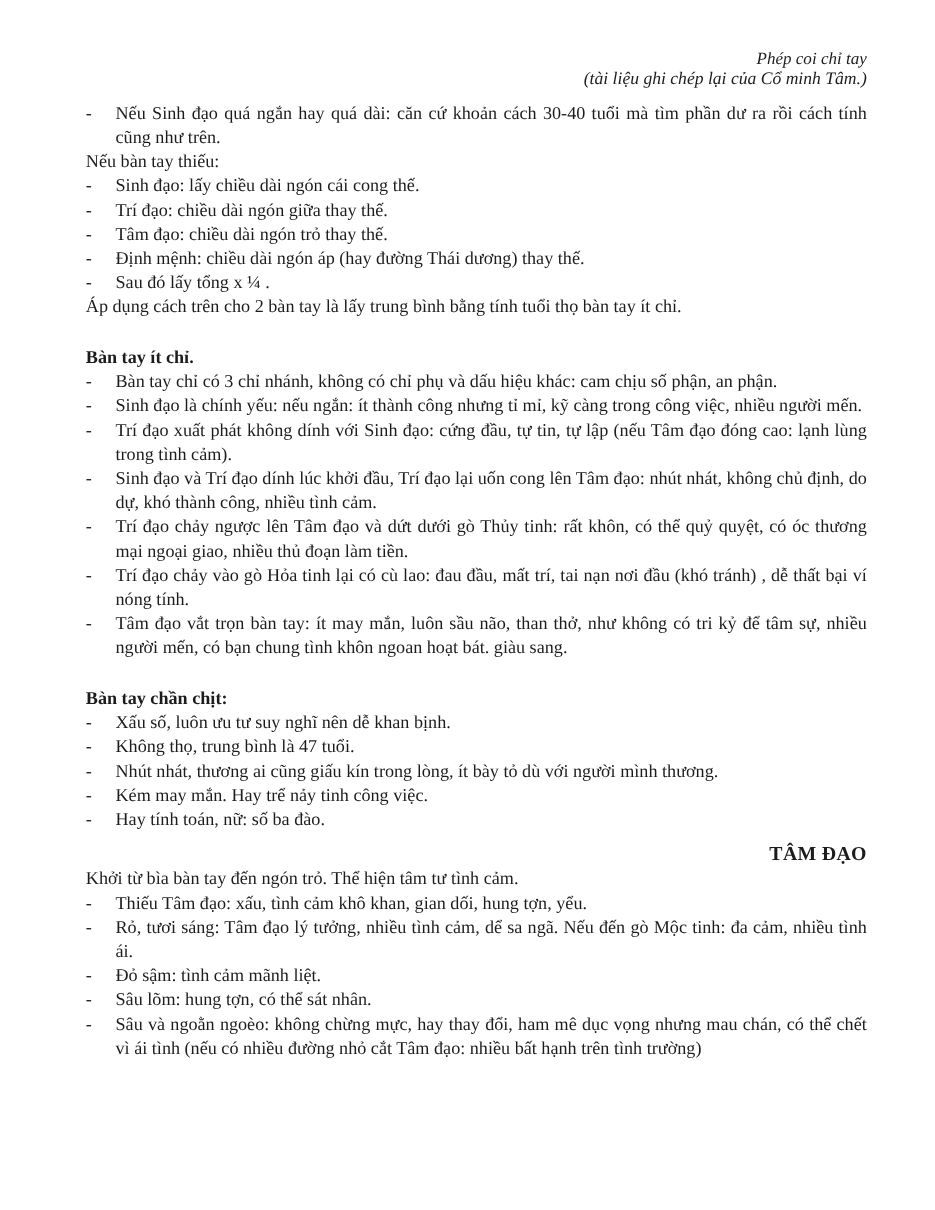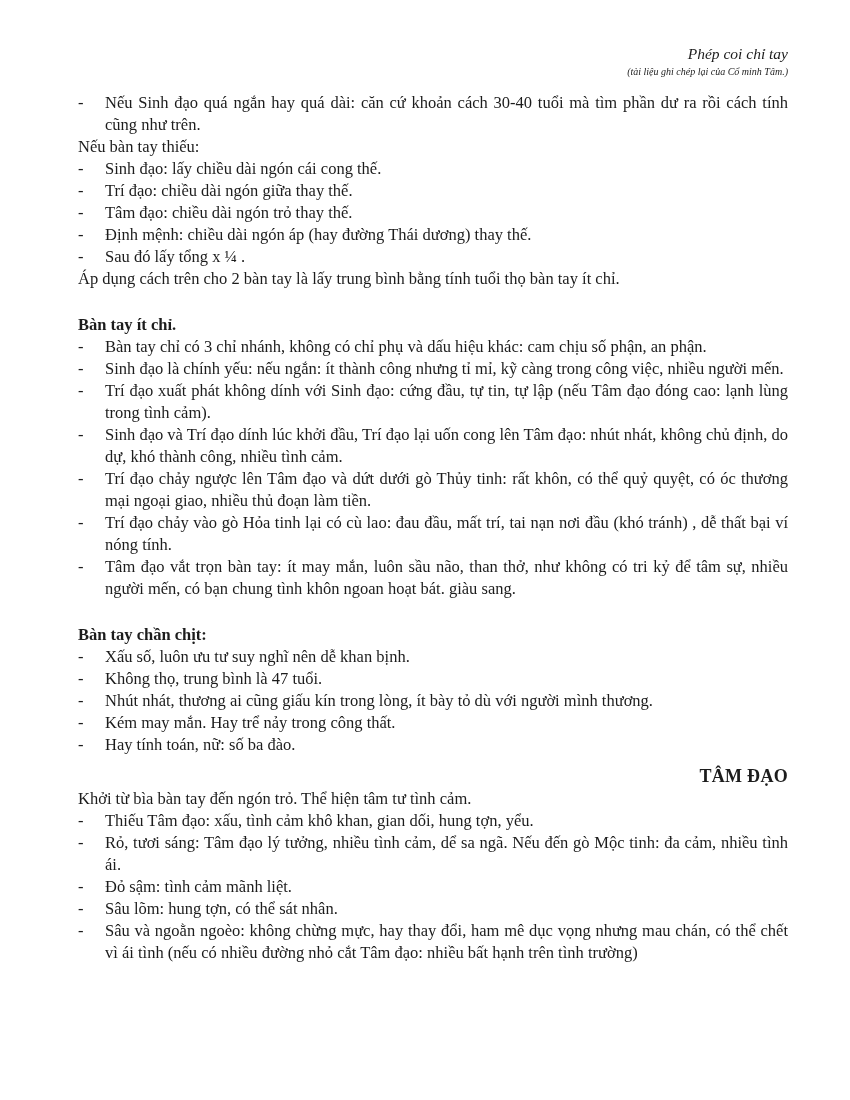--- a/index.html
+++ b/index.html
@@ -18,21 +18,21 @@
     right: 62px;
     text-align: right;
   }
   .doc-title {
     font-style: italic;
     font-size: 15.5px;
     line-height: 17px;
   }
   .doc-subtitle {
     font-style: italic;
-    font-size: 10px;
+    font-size: 16px;
     line-height: 15px;
     margin-top: 2px;
   }
   .content {
     position: absolute;
     top: 92px;
     left: 78px;
     width: 710px;
     font-size: 16.5px;
     line-height: 22px;
@@ -147,21 +147,21 @@
     <div class="bullet">
       <span class="dash">-</span>
       <span class="btext">Không thọ, trung bình là 47 tuổi.</span>
     </div>
     <div class="bullet">
       <span class="dash">-</span>
       <span class="btext">Nhút nhát, thương ai cũng giấu kín trong lòng, ít bày tỏ dù với người mình thương.</span>
     </div>
     <div class="bullet">
       <span class="dash">-</span>
-      <span class="btext">Kém may mắn. Hay trể nảy trong công thất.</span>
+      <span class="btext">Kém may mắn. Hay trể nảy tinh công việc.</span>
     </div>
     <div class="bullet">
       <span class="dash">-</span>
       <span class="btext">Hay tính toán, nữ: số ba đào.</span>
     </div>
 
     <div class="center-heading">TÂM ĐẠO</div>
 
     <div class="para">Khởi từ bìa bàn tay đến ngón trỏ. Thể hiện tâm tư tình cảm.</div>
 

